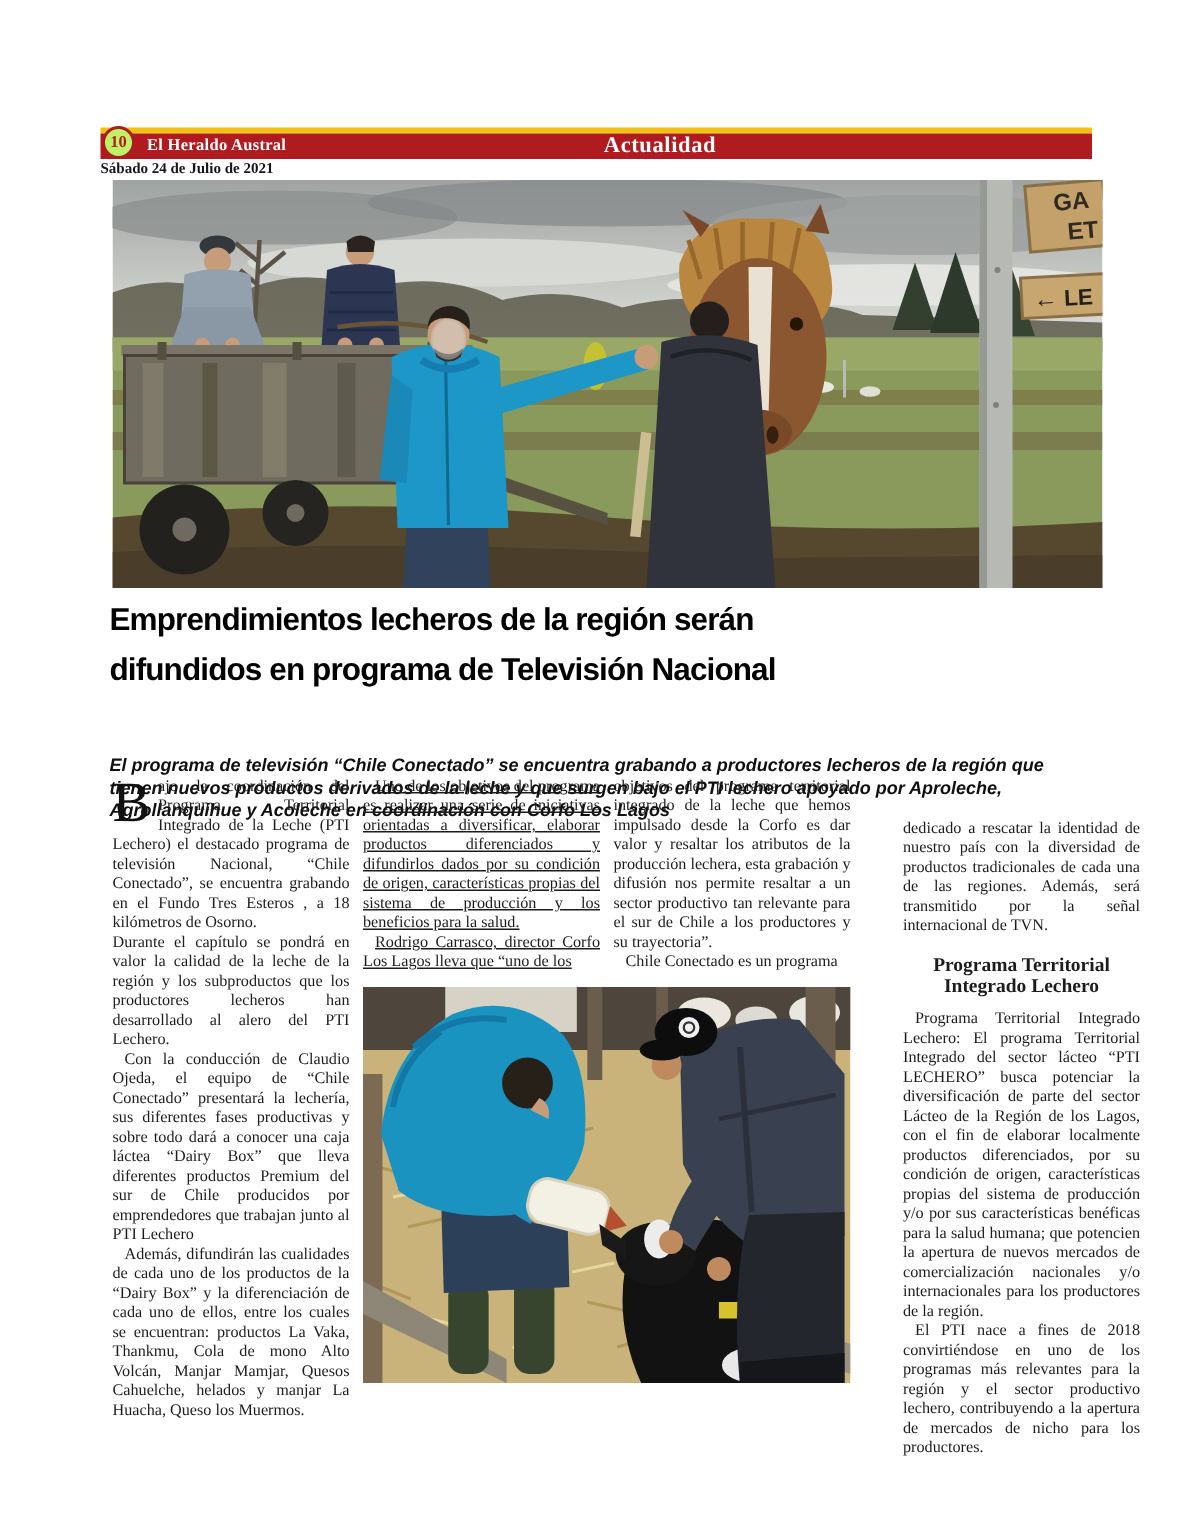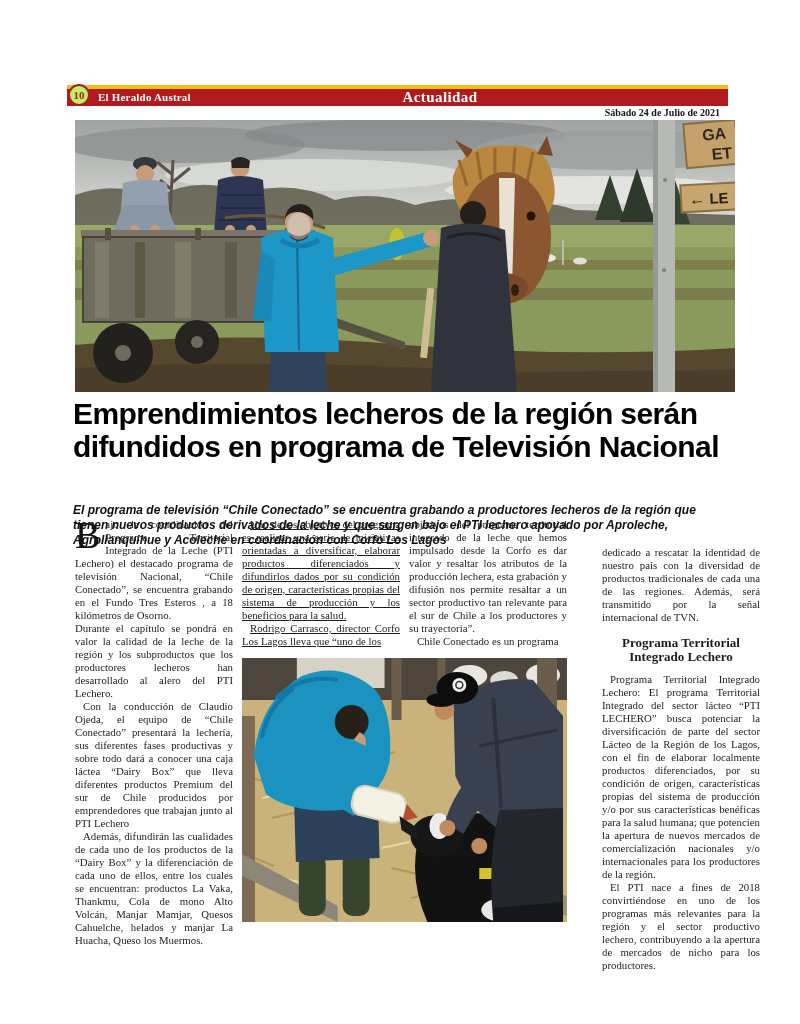--- a/index.html
+++ b/index.html
@@ -8,30 +8,30 @@
   
   .goldline{position:absolute;left:67px;top:85px;width:661px;height:4px;}
   .redbar{position:absolute;left:67px;top:89px;width:661px;height:17px;}
   .pagenum{position:absolute;left:68px;top:84px;width:22px;height:22px;border-radius:50%;
            background:#bef264;border:2px solid #b01b20;box-sizing:border-box;z-index:3;
            font:bold 11px/18px "Liberation Serif",serif;color:#b01b20;text-align:center;}
   .masthead{position:absolute;left:98px;top:89px;height:17px;z-index:2;
             font:bold 11px/17px "Liberation Serif",serif;color:#fff;letter-spacing:.2px;}
   .section{position:absolute;left:67px;top:88px;width:746px;height:18px;z-index:2;text-align:center;
            font:bold 15px/18px "Liberation Serif",serif;color:#fff;letter-spacing:.4px;}
-  .dateline{position:absolute;left:52px;top:107px;width:668px;text-align:right;
+  .dateline{position:absolute;left:67px;top:107px;width:668px;text-align:left;
             font:bold 10px/12px "Liberation Serif",serif;color:#15151f;}
   
   .photo-main{position:absolute;left:75px;top:120px;width:660px;height:272px;}
   .photo-inset{position:absolute;left:242px;top:658px;width:325px;height:264px;}
   .photo-main svg,.photo-inset svg{display:block;width:100%;height:100%;}
   
   .headline{position:absolute;left:73px;top:397px;width:665px;
             font-family:"Liberation Sans",sans-serif;font-weight:700;color:#000;
-            font-size:30px;line-height:33px;letter-spacing:-0.6px;}
+            font-size:21px;line-height:33px;letter-spacing:-0.6px;}
   .standfirst{position:absolute;left:73px;top:467px;width:660px;
               font-family:"Liberation Sans",sans-serif;font-weight:700;font-style:italic;
               font-size:12px;line-height:15px;color:#101010;margin-top:36px;}
   
   .columns{position:absolute;left:75px;top:518px;width:660px;height:450px;}
   .col{position:absolute;top:0;width:158px;font-size:10.8px;line-height:13px;
        text-align:justify;hyphens:auto;-webkit-hyphens:auto;}
   .col p{margin:0;}
   .col p.ind{text-indent:8px;}
   .col h3{margin:12px 0 9px 0;text-align:center;font-size:13px;line-height:14px;

